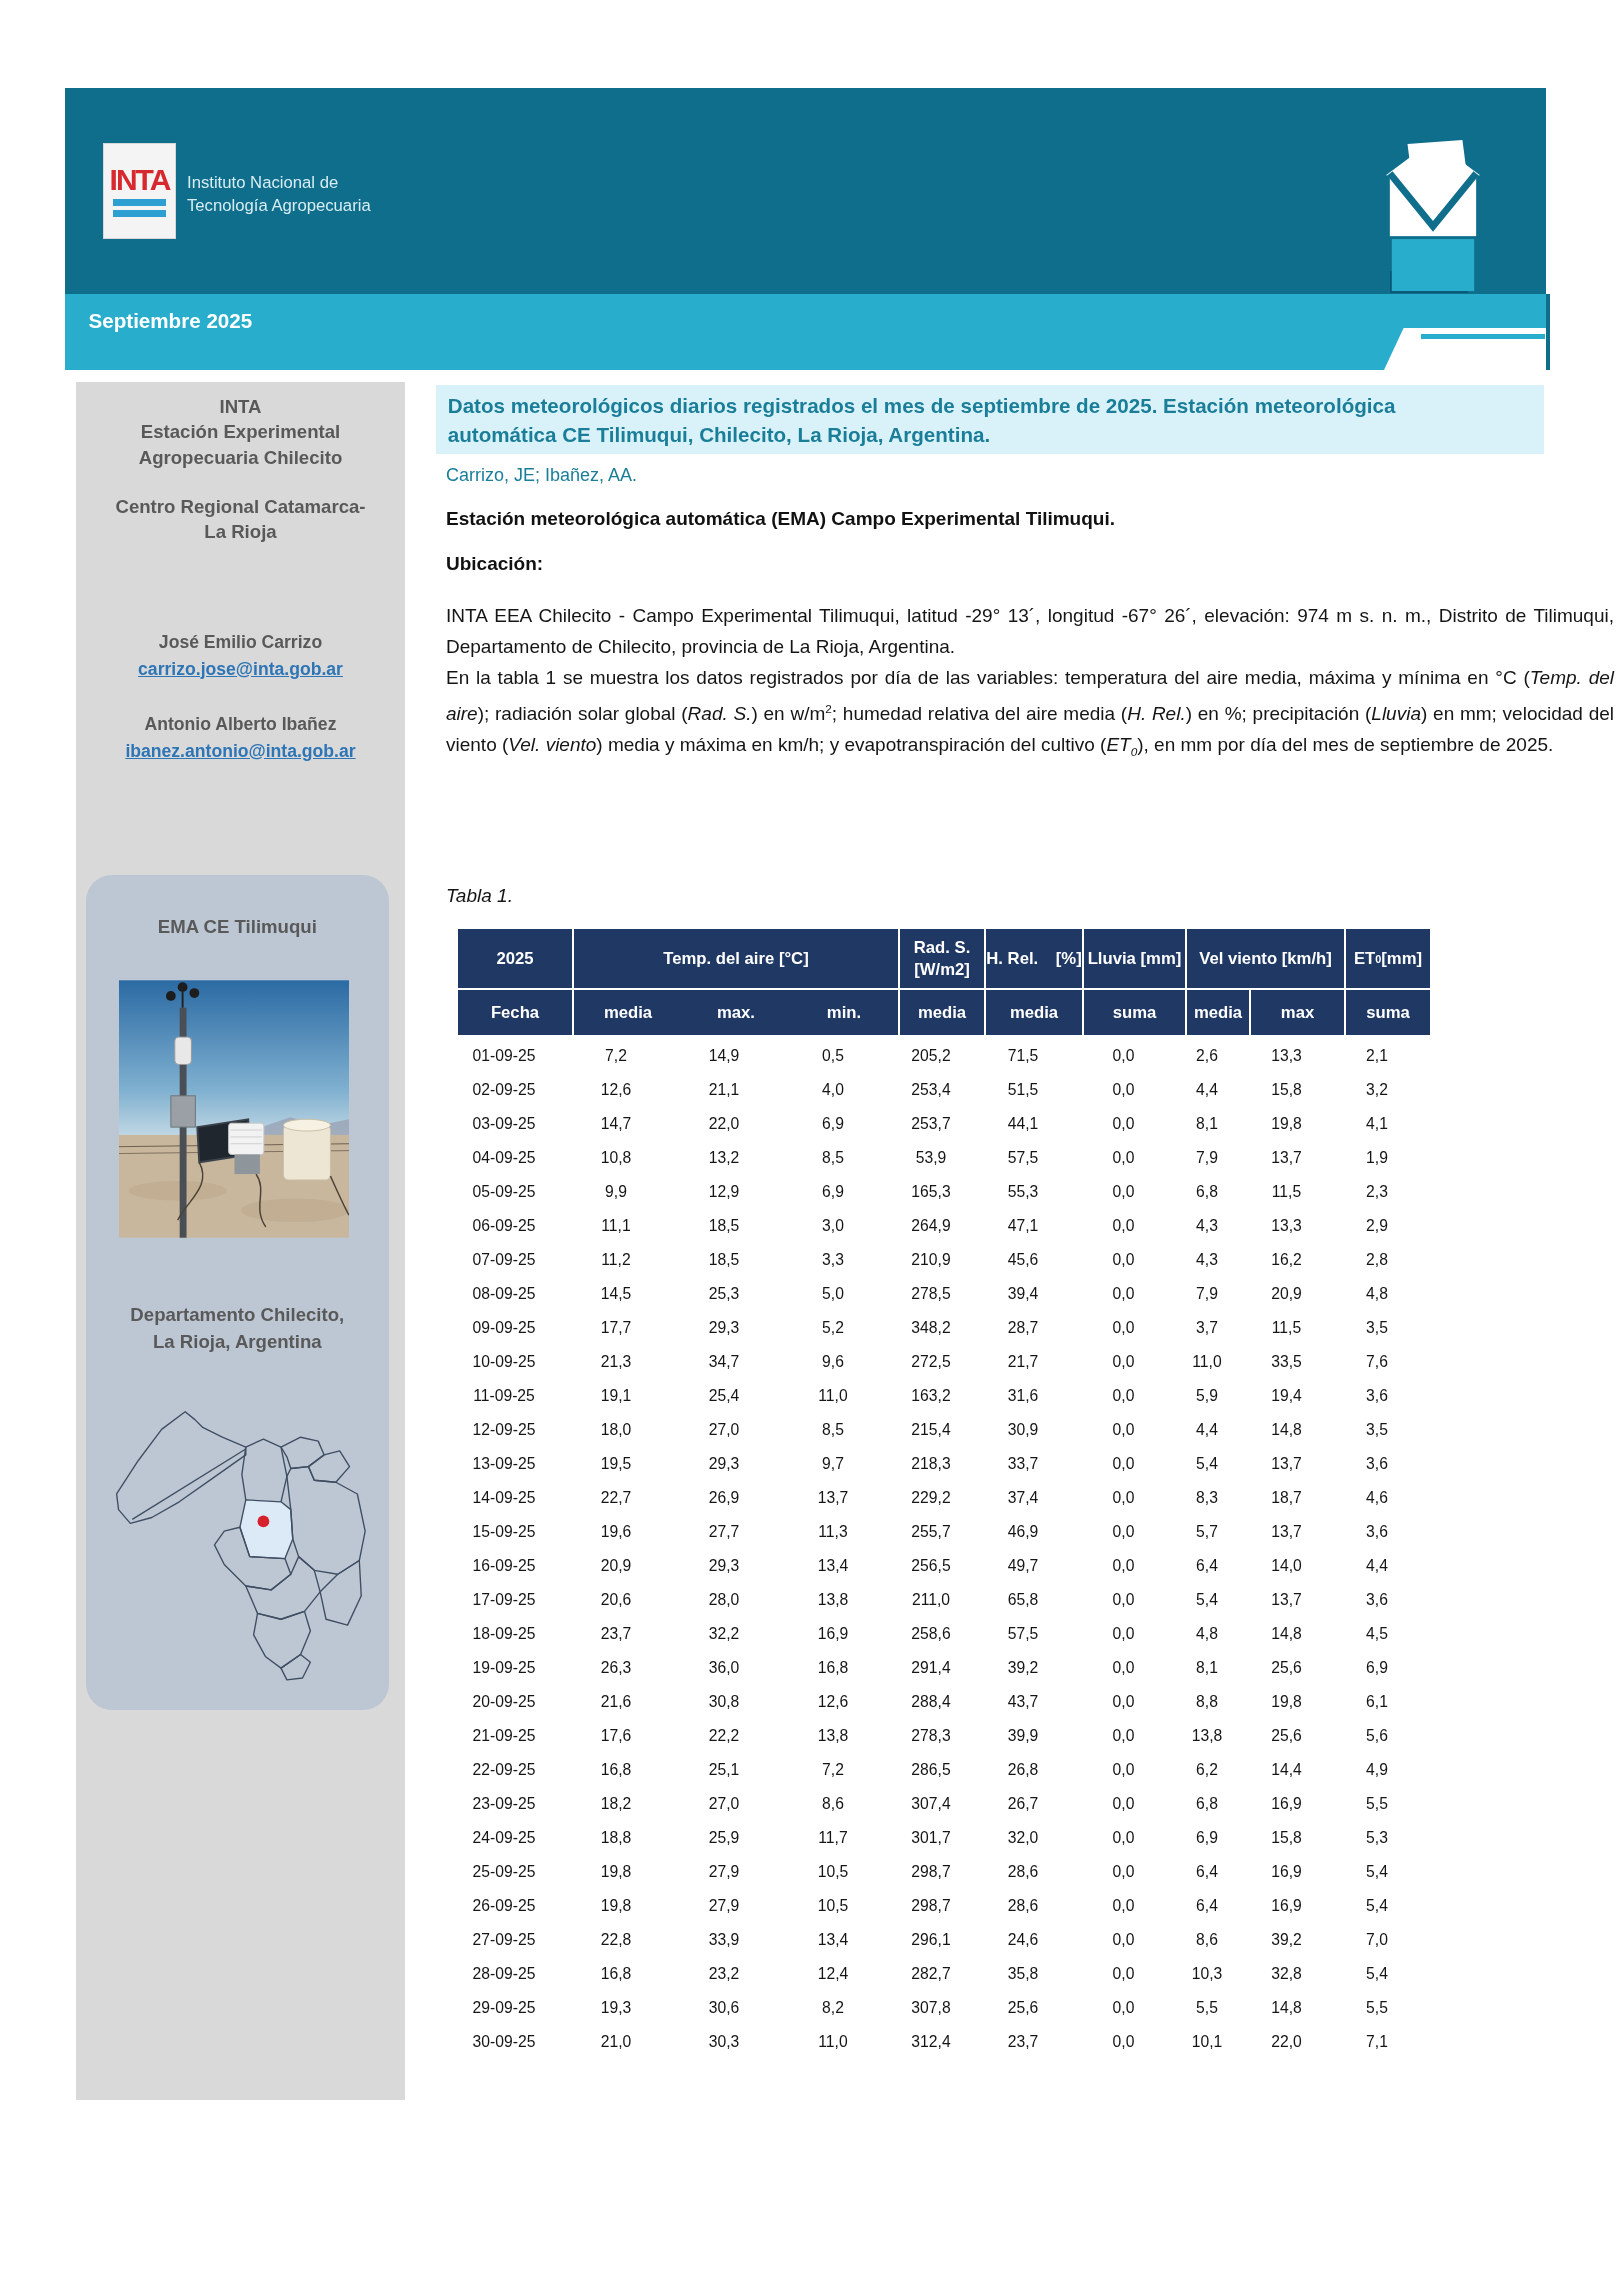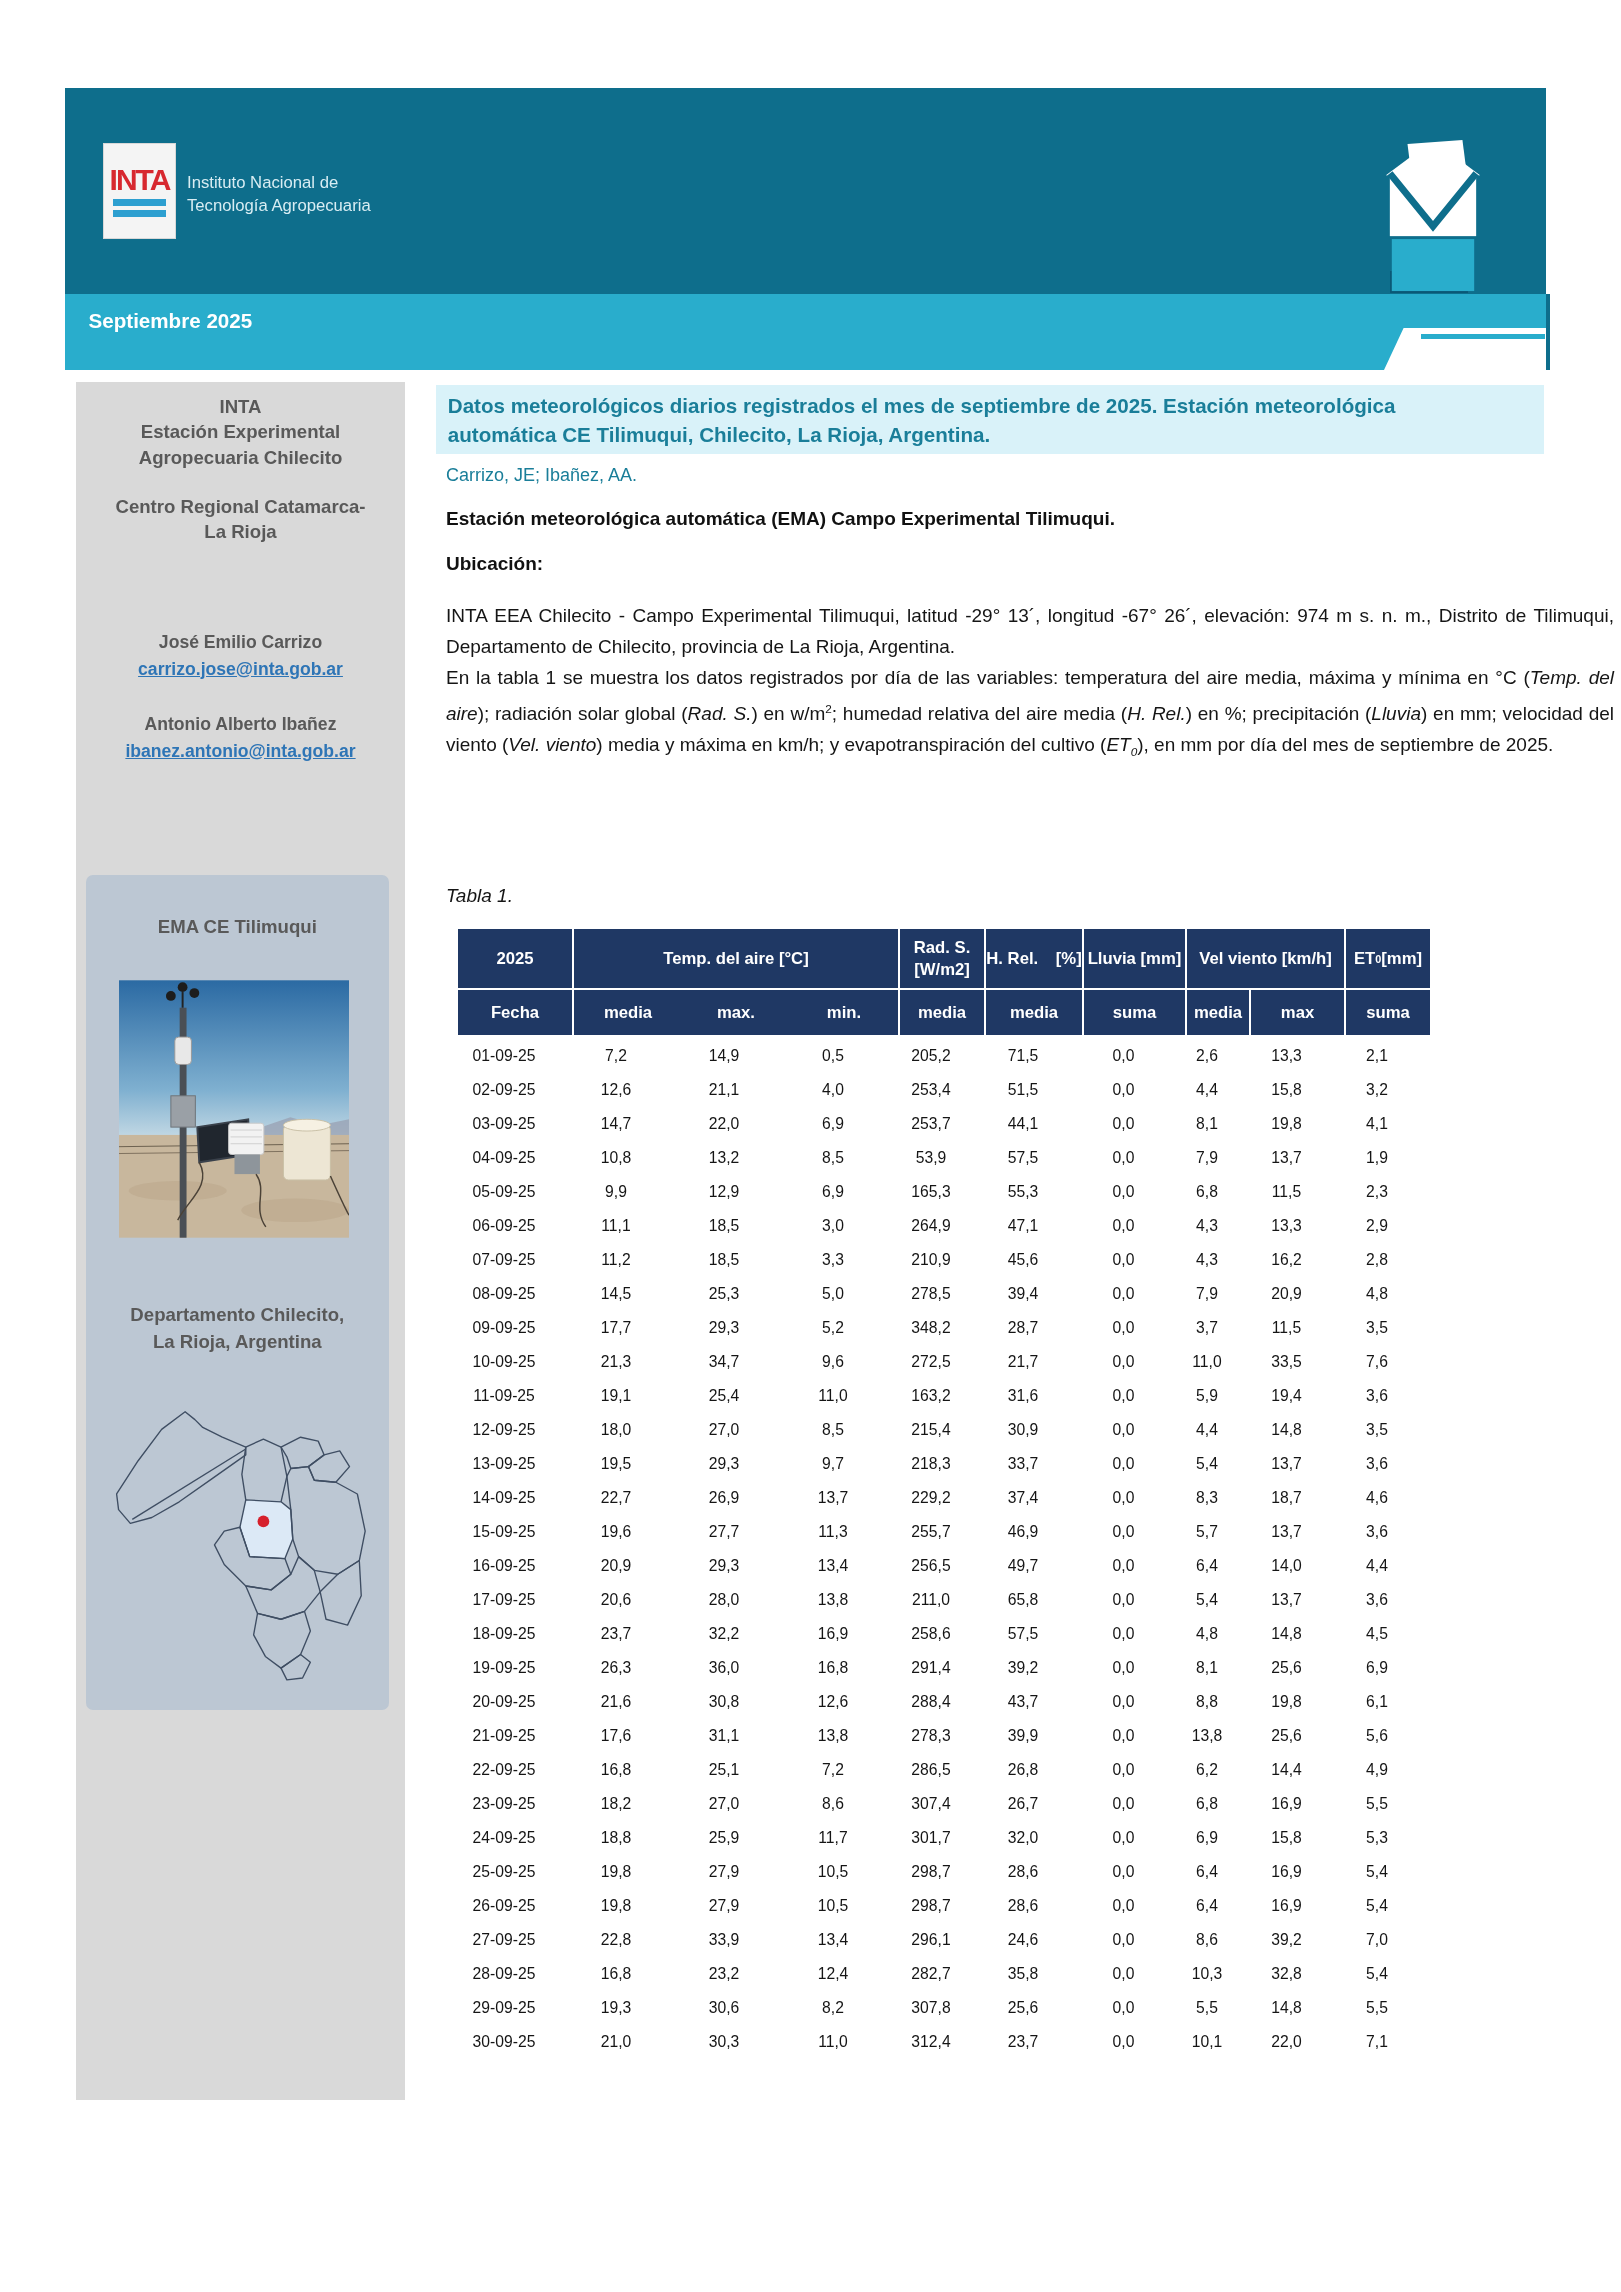--- a/index.html
+++ b/index.html
@@ -28,21 +28,21 @@
   .deco-stripe{position:absolute;left:1421px;top:334px;width:124px;height:4.9px;background:var(--cyan);}
   .deco-vline{position:absolute;left:1546px;top:294px;width:3.9px;height:76px;background:var(--teal-dark);}
   
   .side{position:absolute;left:76px;top:382px;width:329px;height:1718px;background:var(--gray-side);
         color:var(--gray-text);}
   .side .org{padding-top:11.8px;text-align:center;font-weight:bold;font-size:18.6px;line-height:25.5px;}
   .side .org2{margin-top:23.5px;text-align:center;font-weight:bold;font-size:18.6px;line-height:25.5px;}
   .contact{position:absolute;left:0;width:100%;text-align:center;font-size:17.6px;line-height:26.5px;}
   .contact .cname{font-weight:bold;}
   .contact a{color:var(--blue-link);font-weight:bold;text-decoration:underline;cursor:pointer;}
-  .card{position:absolute;left:9.8px;top:493px;width:303px;height:835px;border-radius:7px;
+  .card{position:absolute;left:9.8px;top:493px;width:303px;height:835px;border-radius:26px;
         background:var(--card);}
   .card-title{margin-top:41px;text-align:center;font-weight:bold;font-size:18.6px;color:var(--gray-text);}
   .photo{position:absolute;left:33px;top:105px;width:230px;height:258px;}
   .card-cap{position:absolute;left:0;top:427px;width:100%;text-align:center;font-weight:bold;
             font-size:18.6px;line-height:26.5px;color:var(--gray-text);}
   .mapwrap{position:absolute;left:13.7px;top:517px;width:274px;height:294px;}
   
   .title-hl{position:absolute;left:436px;top:385px;width:1108px;height:69px;background:var(--cyan-light);
             box-sizing:border-box;padding:5.9px 127px 0 11.8px;font-weight:bold;font-size:20.6px;
             line-height:29px;color:var(--teal-text);}
@@ -263,21 +263,21 @@
       <div style="display: contents;"><div class="td">11-09-25</div><div class="td">19,1</div><div class="td">25,4</div><div class="td">11,0</div><div class="td">163,2</div><div class="td">31,6</div><div class="td">0,0</div><div class="td">5,9</div><div class="td">19,4</div><div class="td">3,6</div></div>
       <div style="display: contents;"><div class="td">12-09-25</div><div class="td">18,0</div><div class="td">27,0</div><div class="td">8,5</div><div class="td">215,4</div><div class="td">30,9</div><div class="td">0,0</div><div class="td">4,4</div><div class="td">14,8</div><div class="td">3,5</div></div>
       <div style="display: contents;"><div class="td">13-09-25</div><div class="td">19,5</div><div class="td">29,3</div><div class="td">9,7</div><div class="td">218,3</div><div class="td">33,7</div><div class="td">0,0</div><div class="td">5,4</div><div class="td">13,7</div><div class="td">3,6</div></div>
       <div style="display: contents;"><div class="td">14-09-25</div><div class="td">22,7</div><div class="td">26,9</div><div class="td">13,7</div><div class="td">229,2</div><div class="td">37,4</div><div class="td">0,0</div><div class="td">8,3</div><div class="td">18,7</div><div class="td">4,6</div></div>
       <div style="display: contents;"><div class="td">15-09-25</div><div class="td">19,6</div><div class="td">27,7</div><div class="td">11,3</div><div class="td">255,7</div><div class="td">46,9</div><div class="td">0,0</div><div class="td">5,7</div><div class="td">13,7</div><div class="td">3,6</div></div>
       <div style="display: contents;"><div class="td">16-09-25</div><div class="td">20,9</div><div class="td">29,3</div><div class="td">13,4</div><div class="td">256,5</div><div class="td">49,7</div><div class="td">0,0</div><div class="td">6,4</div><div class="td">14,0</div><div class="td">4,4</div></div>
       <div style="display: contents;"><div class="td">17-09-25</div><div class="td">20,6</div><div class="td">28,0</div><div class="td">13,8</div><div class="td">211,0</div><div class="td">65,8</div><div class="td">0,0</div><div class="td">5,4</div><div class="td">13,7</div><div class="td">3,6</div></div>
       <div style="display: contents;"><div class="td">18-09-25</div><div class="td">23,7</div><div class="td">32,2</div><div class="td">16,9</div><div class="td">258,6</div><div class="td">57,5</div><div class="td">0,0</div><div class="td">4,8</div><div class="td">14,8</div><div class="td">4,5</div></div>
       <div style="display: contents;"><div class="td">19-09-25</div><div class="td">26,3</div><div class="td">36,0</div><div class="td">16,8</div><div class="td">291,4</div><div class="td">39,2</div><div class="td">0,0</div><div class="td">8,1</div><div class="td">25,6</div><div class="td">6,9</div></div>
       <div style="display: contents;"><div class="td">20-09-25</div><div class="td">21,6</div><div class="td">30,8</div><div class="td">12,6</div><div class="td">288,4</div><div class="td">43,7</div><div class="td">0,0</div><div class="td">8,8</div><div class="td">19,8</div><div class="td">6,1</div></div>
-      <div style="display: contents;"><div class="td">21-09-25</div><div class="td">17,6</div><div class="td">31,1</div><div class="td">13,8</div><div class="td">278,3</div><div class="td">39,9</div><div class="td">0,0</div><div class="td">13,8</div><div class="td">25,6</div><div class="td">5,6</div></div>
+      <div style="display: contents;"><div class="td">21-09-25</div><div class="td">17,6</div><div class="td">22,2</div><div class="td">13,8</div><div class="td">278,3</div><div class="td">39,9</div><div class="td">0,0</div><div class="td">13,8</div><div class="td">25,6</div><div class="td">5,6</div></div>
       <div style="display: contents;"><div class="td">22-09-25</div><div class="td">16,8</div><div class="td">25,1</div><div class="td">7,2</div><div class="td">286,5</div><div class="td">26,8</div><div class="td">0,0</div><div class="td">6,2</div><div class="td">14,4</div><div class="td">4,9</div></div>
       <div style="display: contents;"><div class="td">23-09-25</div><div class="td">18,2</div><div class="td">27,0</div><div class="td">8,6</div><div class="td">307,4</div><div class="td">26,7</div><div class="td">0,0</div><div class="td">6,8</div><div class="td">16,9</div><div class="td">5,5</div></div>
       <div style="display: contents;"><div class="td">24-09-25</div><div class="td">18,8</div><div class="td">25,9</div><div class="td">11,7</div><div class="td">301,7</div><div class="td">32,0</div><div class="td">0,0</div><div class="td">6,9</div><div class="td">15,8</div><div class="td">5,3</div></div>
       <div style="display: contents;"><div class="td">25-09-25</div><div class="td">19,8</div><div class="td">27,9</div><div class="td">10,5</div><div class="td">298,7</div><div class="td">28,6</div><div class="td">0,0</div><div class="td">6,4</div><div class="td">16,9</div><div class="td">5,4</div></div>
       <div style="display: contents;"><div class="td">26-09-25</div><div class="td">19,8</div><div class="td">27,9</div><div class="td">10,5</div><div class="td">298,7</div><div class="td">28,6</div><div class="td">0,0</div><div class="td">6,4</div><div class="td">16,9</div><div class="td">5,4</div></div>
       <div style="display: contents;"><div class="td">27-09-25</div><div class="td">22,8</div><div class="td">33,9</div><div class="td">13,4</div><div class="td">296,1</div><div class="td">24,6</div><div class="td">0,0</div><div class="td">8,6</div><div class="td">39,2</div><div class="td">7,0</div></div>
       <div style="display: contents;"><div class="td">28-09-25</div><div class="td">16,8</div><div class="td">23,2</div><div class="td">12,4</div><div class="td">282,7</div><div class="td">35,8</div><div class="td">0,0</div><div class="td">10,3</div><div class="td">32,8</div><div class="td">5,4</div></div>
       <div style="display: contents;"><div class="td">29-09-25</div><div class="td">19,3</div><div class="td">30,6</div><div class="td">8,2</div><div class="td">307,8</div><div class="td">25,6</div><div class="td">0,0</div><div class="td">5,5</div><div class="td">14,8</div><div class="td">5,5</div></div>
       <div style="display: contents;"><div class="td">30-09-25</div><div class="td">21,0</div><div class="td">30,3</div><div class="td">11,0</div><div class="td">312,4</div><div class="td">23,7</div><div class="td">0,0</div><div class="td">10,1</div><div class="td">22,0</div><div class="td">7,1</div></div>
     </div>

